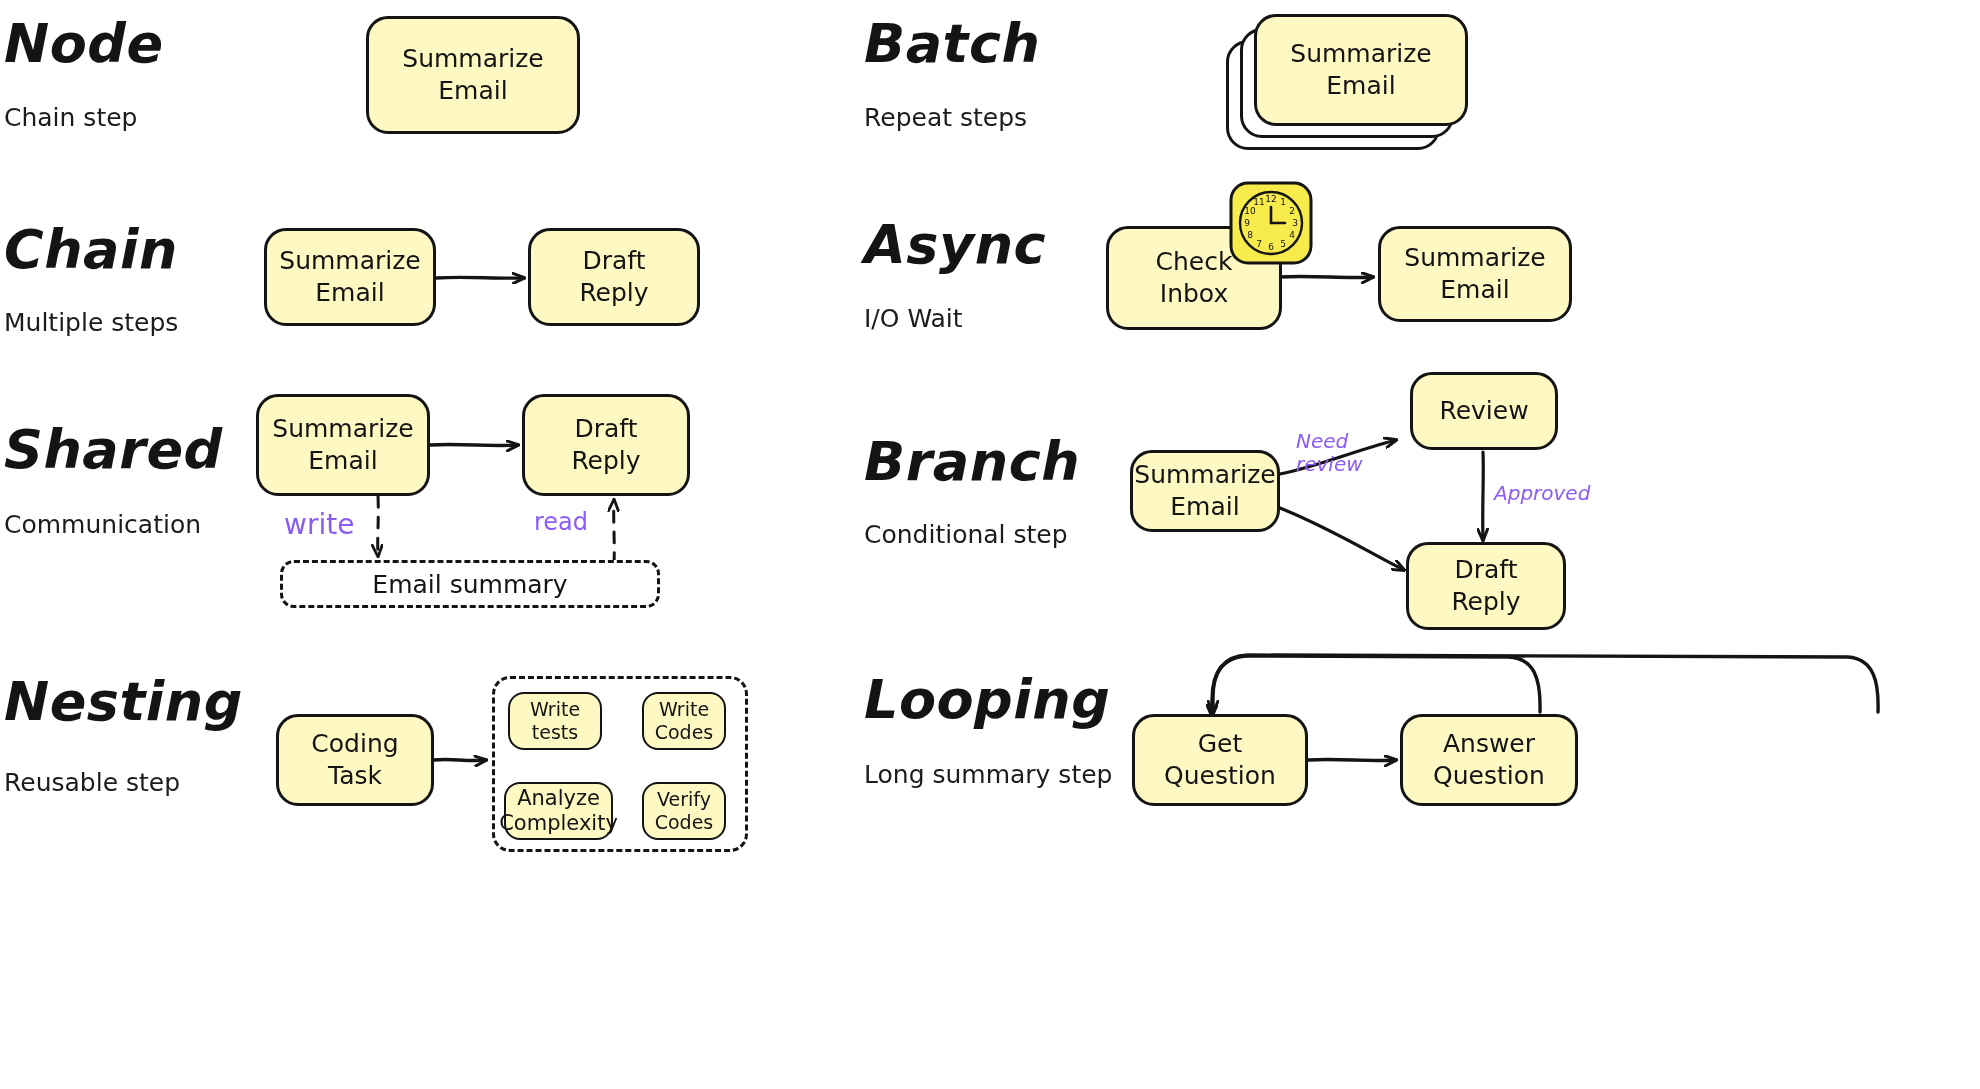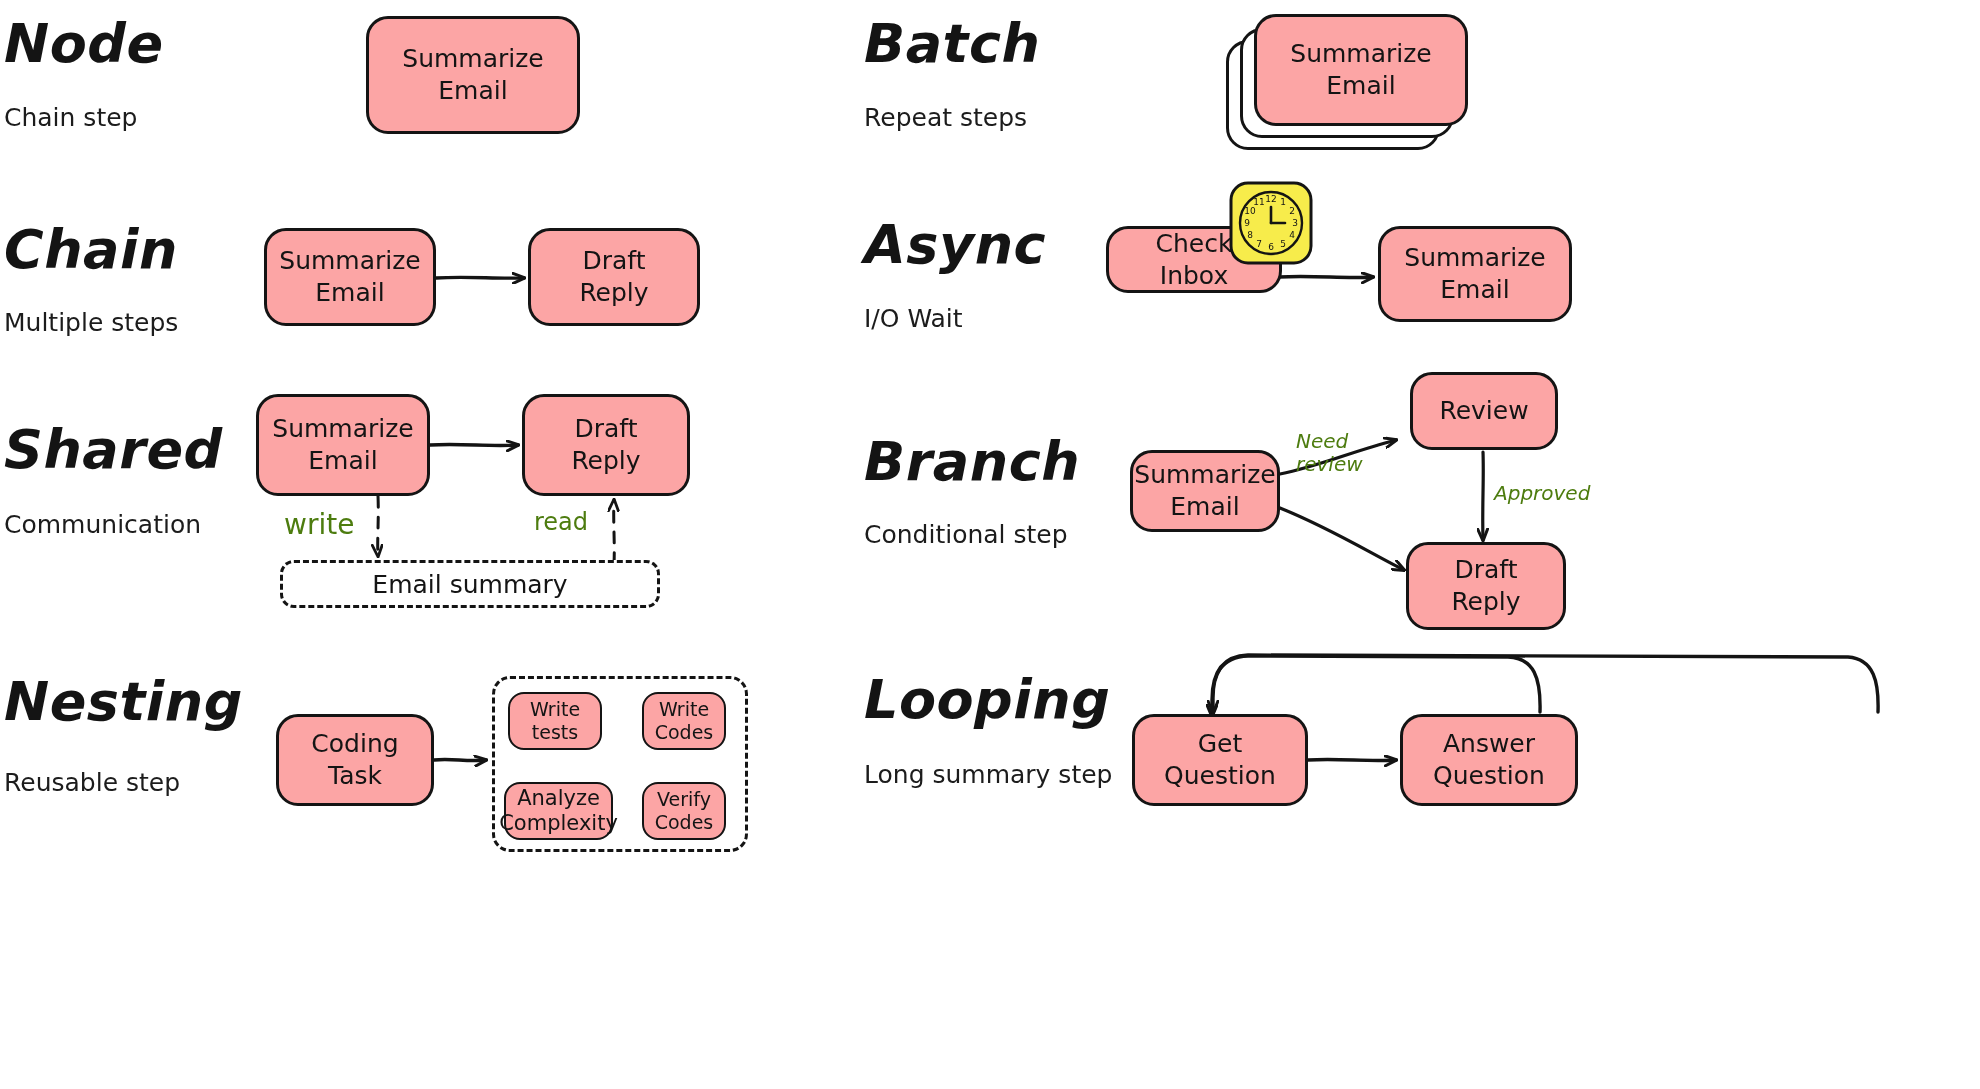--- a/index.html
+++ b/index.html
@@ -38,21 +38,21 @@
     font-size: 25px;
     color: #1c1c1c;
     white-space: nowrap;
   }
   
   .node {
     position: absolute;
     box-sizing: border-box;
     border: 3.2px solid #141414;
     border-radius: 22px;
-    background: #fca5a5;
+    background: #fef9c3;
     display: flex;
     flex-direction: column;
     align-items: center;
     justify-content: center;
     text-align: center;
     font-family: "DejaVu Sans", sans-serif;
     font-size: 25px;
     line-height: 1.28;
     color: #141414;
     z-index: 3;
@@ -92,21 +92,21 @@
     box-sizing: border-box;
     border: 3.2px solid #141414;
     border-radius: 22px;
     background: #ffffff;
   }
   
   .edge-label {
     position: absolute;
     font-family: "DejaVu Sans", sans-serif;
     font-size: 25px;
-    color: #4d7c0f;
+    color: #8b5cf6;
     white-space: nowrap;
     z-index: 4;
   }
   .edge-label.small {
     font-size: 20px;
     font-style: italic;
   }
   .edge-label.small.ml {
     font-style: italic;
     line-height: 1.15;
@@ -199,21 +199,21 @@
     <span class="ln">Email</span>
   </div>
   <div class="node" style="left:528px; top:228px; width:172px; height:98px;">
     <span class="ln">Draft</span>
     <span class="ln">Reply</span>
   </div>
 
   <div class="pattern-title" style="left:864px; top:213px;">Async</div>
   <div class="pattern-sub" style="left:864px; top:304px;">I/O Wait</div>
 
-  <div class="node" style="left:1106px; top:226px; width:176px; height:67px;">
+  <div class="node" style="left:1106px; top:226px; width:176px; height:104px;">
     <span class="ln">Check</span>
     <span class="ln">Inbox</span>
   </div>
   <div class="node" style="left:1378px; top:226px; width:194px; height:96px;">
     <span class="ln">Summarize</span>
     <span class="ln">Email</span>
   </div>
 
   <div class="clock-wrap" style="left:1228px; top:180px;">
     <svg width="86" height="86" viewBox="0 0 86 86">

